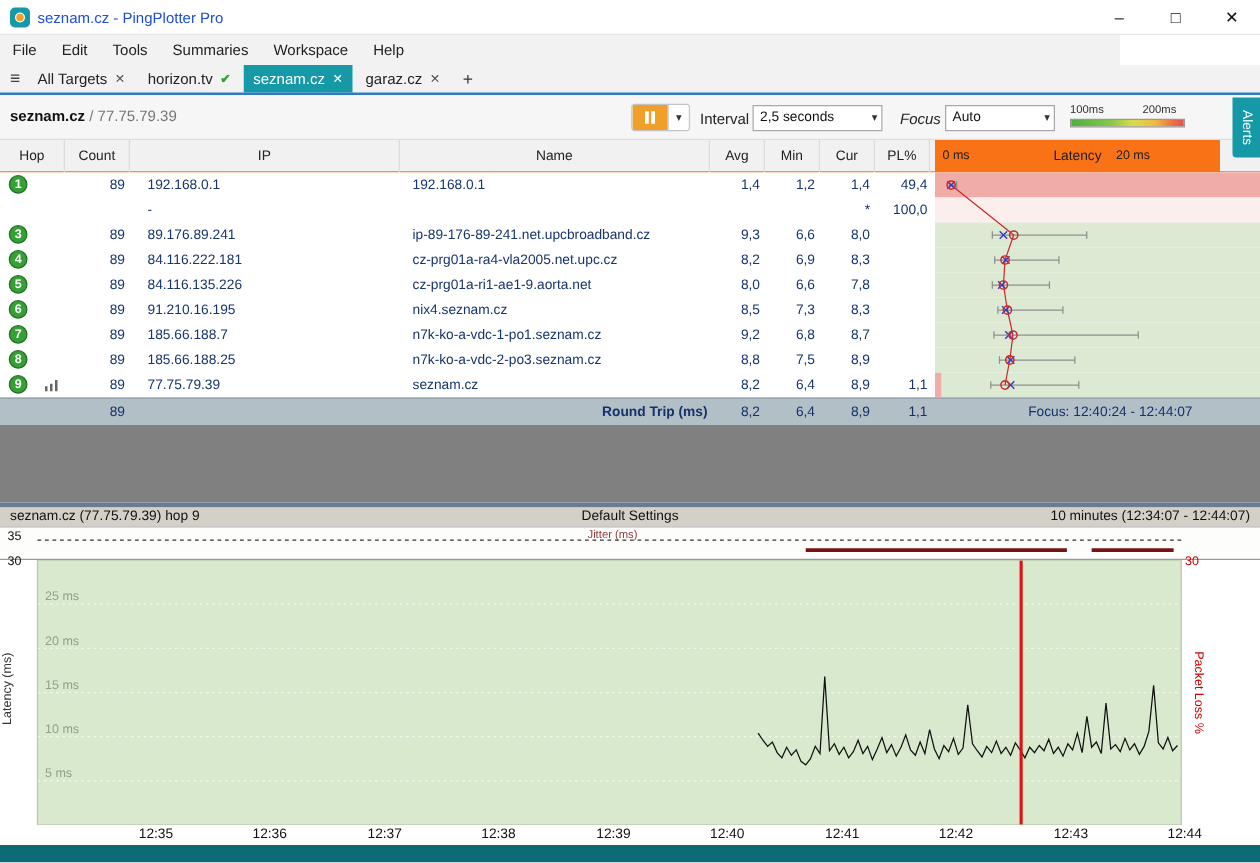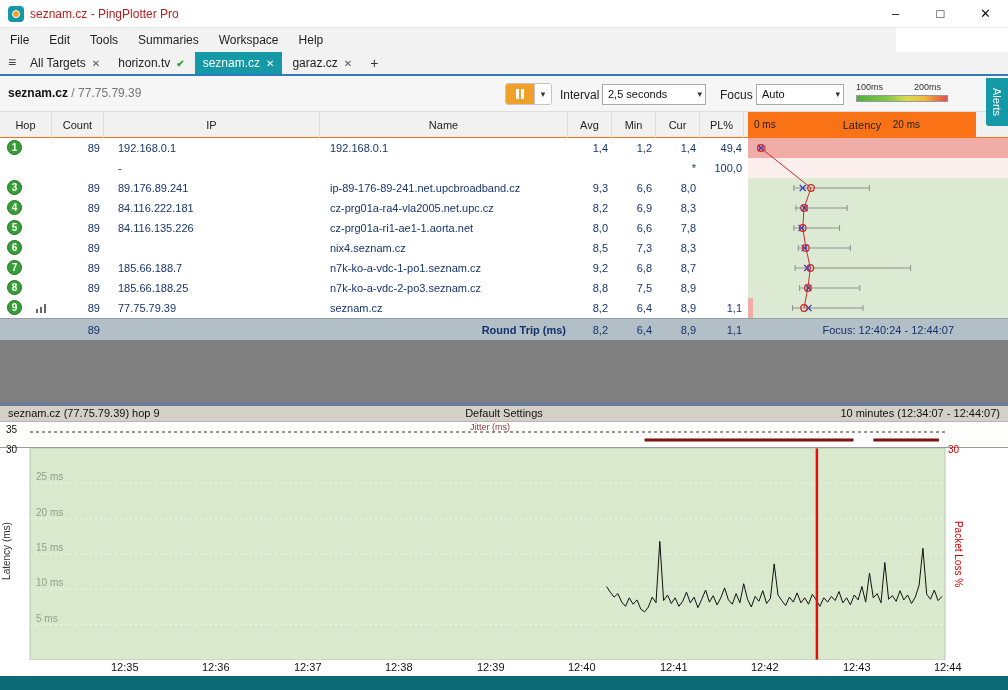--- a/index.html
+++ b/index.html
@@ -7,21 +7,21 @@
     font-family:"Liberation Sans", sans-serif; color:#222; }
   .abs { position:absolute; }
   #app { position:relative; width:1008px; height:690px; overflow:hidden; }
 
   
   #titlebar { top:0; left:0; width:1008px; height:28px; background:#ffffff; border-bottom:1px solid #e8e8e8; }
   #appicon { left:8px; top:6px; width:16px; height:16px; border-radius:4px;
     background:#1599a6; }
   #appicon i { position:absolute; left:4px; top:4px; width:8px; height:8px; border-radius:50%;
     background:#f0a028; border:1px solid #fff; }
-  #wintitle { left:30px; top:7px; font-size:12px; color:#b91c1c; }
+  #wintitle { left:30px; top:7px; font-size:12px; color:#1d4ed8; }
   .winbtn { top:0; width:45px; height:28px; text-align:center; line-height:28px; font-size:13px; color:#111; cursor:default; }
   #btn-min { left:873px; } #btn-max { left:918px; } #btn-close { left:963px; }
 
   
   #menubar { top:28px; left:0; width:896px; height:24px; background:#f2f2f2; }
   .menu-item { display:inline-block; padding:0 10px; line-height:24px; font-size:12px; color:#222; }
 
   
   #tabbar { top:52px; left:0; width:1008px; height:22px; background:#f2f2f2; }
   #hamburger { left:4px; top:2px; font-size:14px; color:#444; width:16px; text-align:center; }
@@ -43,21 +43,21 @@
   #pausegroup { left:505px; top:7px; height:22px; display:flex; border:1px solid #c4c4c4; border-radius:3px; overflow:hidden; }
   #pausebtn { width:28px; height:20px; background:#f0a028; position:relative; }
   #pausebtn i { position:absolute; top:5px; width:3px; height:10px; background:#fff; }
   #pausebtn i.p1 { left:10px; } #pausebtn i.p2 { left:15px; }
   #pausedrop { width:17px; height:20px; background:#fff; border-left:1px solid #c4c4c4; text-align:center; line-height:20px; font-size:9px; color:#333; }
   .tool-label { top:12px; font-size:12px; color:#222; }
   #interval-label { left:560px; }
   .selectbox { top:8px; height:21px; background:#fff; border:1px solid #a9a9a9; font-size:11px; line-height:19px; padding-left:5px; color:#111; }
   .selectbox .arrow { position:absolute; right:3px; top:0; font-size:9px; color:#333; }
   #interval-select { left:602px; width:104px; }
-  #focus-label { left:720px; }
+  #focus-label { left:720px;font-style:italic; }
   #focus-select { left:756px; width:88px; }
   #legend-ticks { left:856px; top:6px; width:92px; font-size:9px; color:#333; }
   #legend-ticks span.t2 { position:absolute; left:58px; top:0; }
   #legend-bar { left:856px; top:19px; width:92px; height:7px; border:1px solid #999;
     background:linear-gradient(to right,#4fae3f 0%,#86c84a 35%,#d9dc4a 55%,#f0b93e 75%,#ea6a45 92%,#e4504e 100%); }
 
   
   #alerts { left:986px; top:78px; width:22px; height:48px; background:#1599a6; color:#fff;
     writing-mode:vertical-rl; text-align:center; font-size:11px; line-height:22px; border-radius:0 0 0 3px; z-index:9; }
 
@@ -257,30 +257,31 @@
         <span class="cell c-avg">8,2</span>
         <span class="cell c-min">6,9</span>
         <span class="cell c-cur">8,3</span>
         <span class="cell c-pl"></span>
         <span class="cell c-lat loss-none"></span>
       </div>
       <div class="trow">
         <span class="hopcircle">5</span>
         <span class="cell c-count">89</span>
         <span class="cell c-ip">84.116.135.226</span>
-        <span class="cell c-name">cz-prg01a-ri1-ae1-1.aorta.net</span>
+        <span class="cell c-name">cz-prg01a-ri1-ae1-9.aorta.net</span>
         <span class="cell c-avg">8,0</span>
         <span class="cell c-min">6,6</span>
         <span class="cell c-cur">7,8</span>
         <span class="cell c-pl"></span>
         <span class="cell c-lat loss-none"></span>
       </div>
       <div class="trow">
         <span class="hopcircle">6</span>
         <span class="cell c-count">89</span>
+        <span class="cell c-ip">91.210.16.195</span>
         <span class="cell c-name">nix4.seznam.cz</span>
         <span class="cell c-avg">8,5</span>
         <span class="cell c-min">7,3</span>
         <span class="cell c-cur">8,3</span>
         <span class="cell c-pl"></span>
         <span class="cell c-lat loss-none"></span>
       </div>
       <div class="trow">
         <span class="hopcircle">7</span>
         <span class="cell c-count">89</span>

